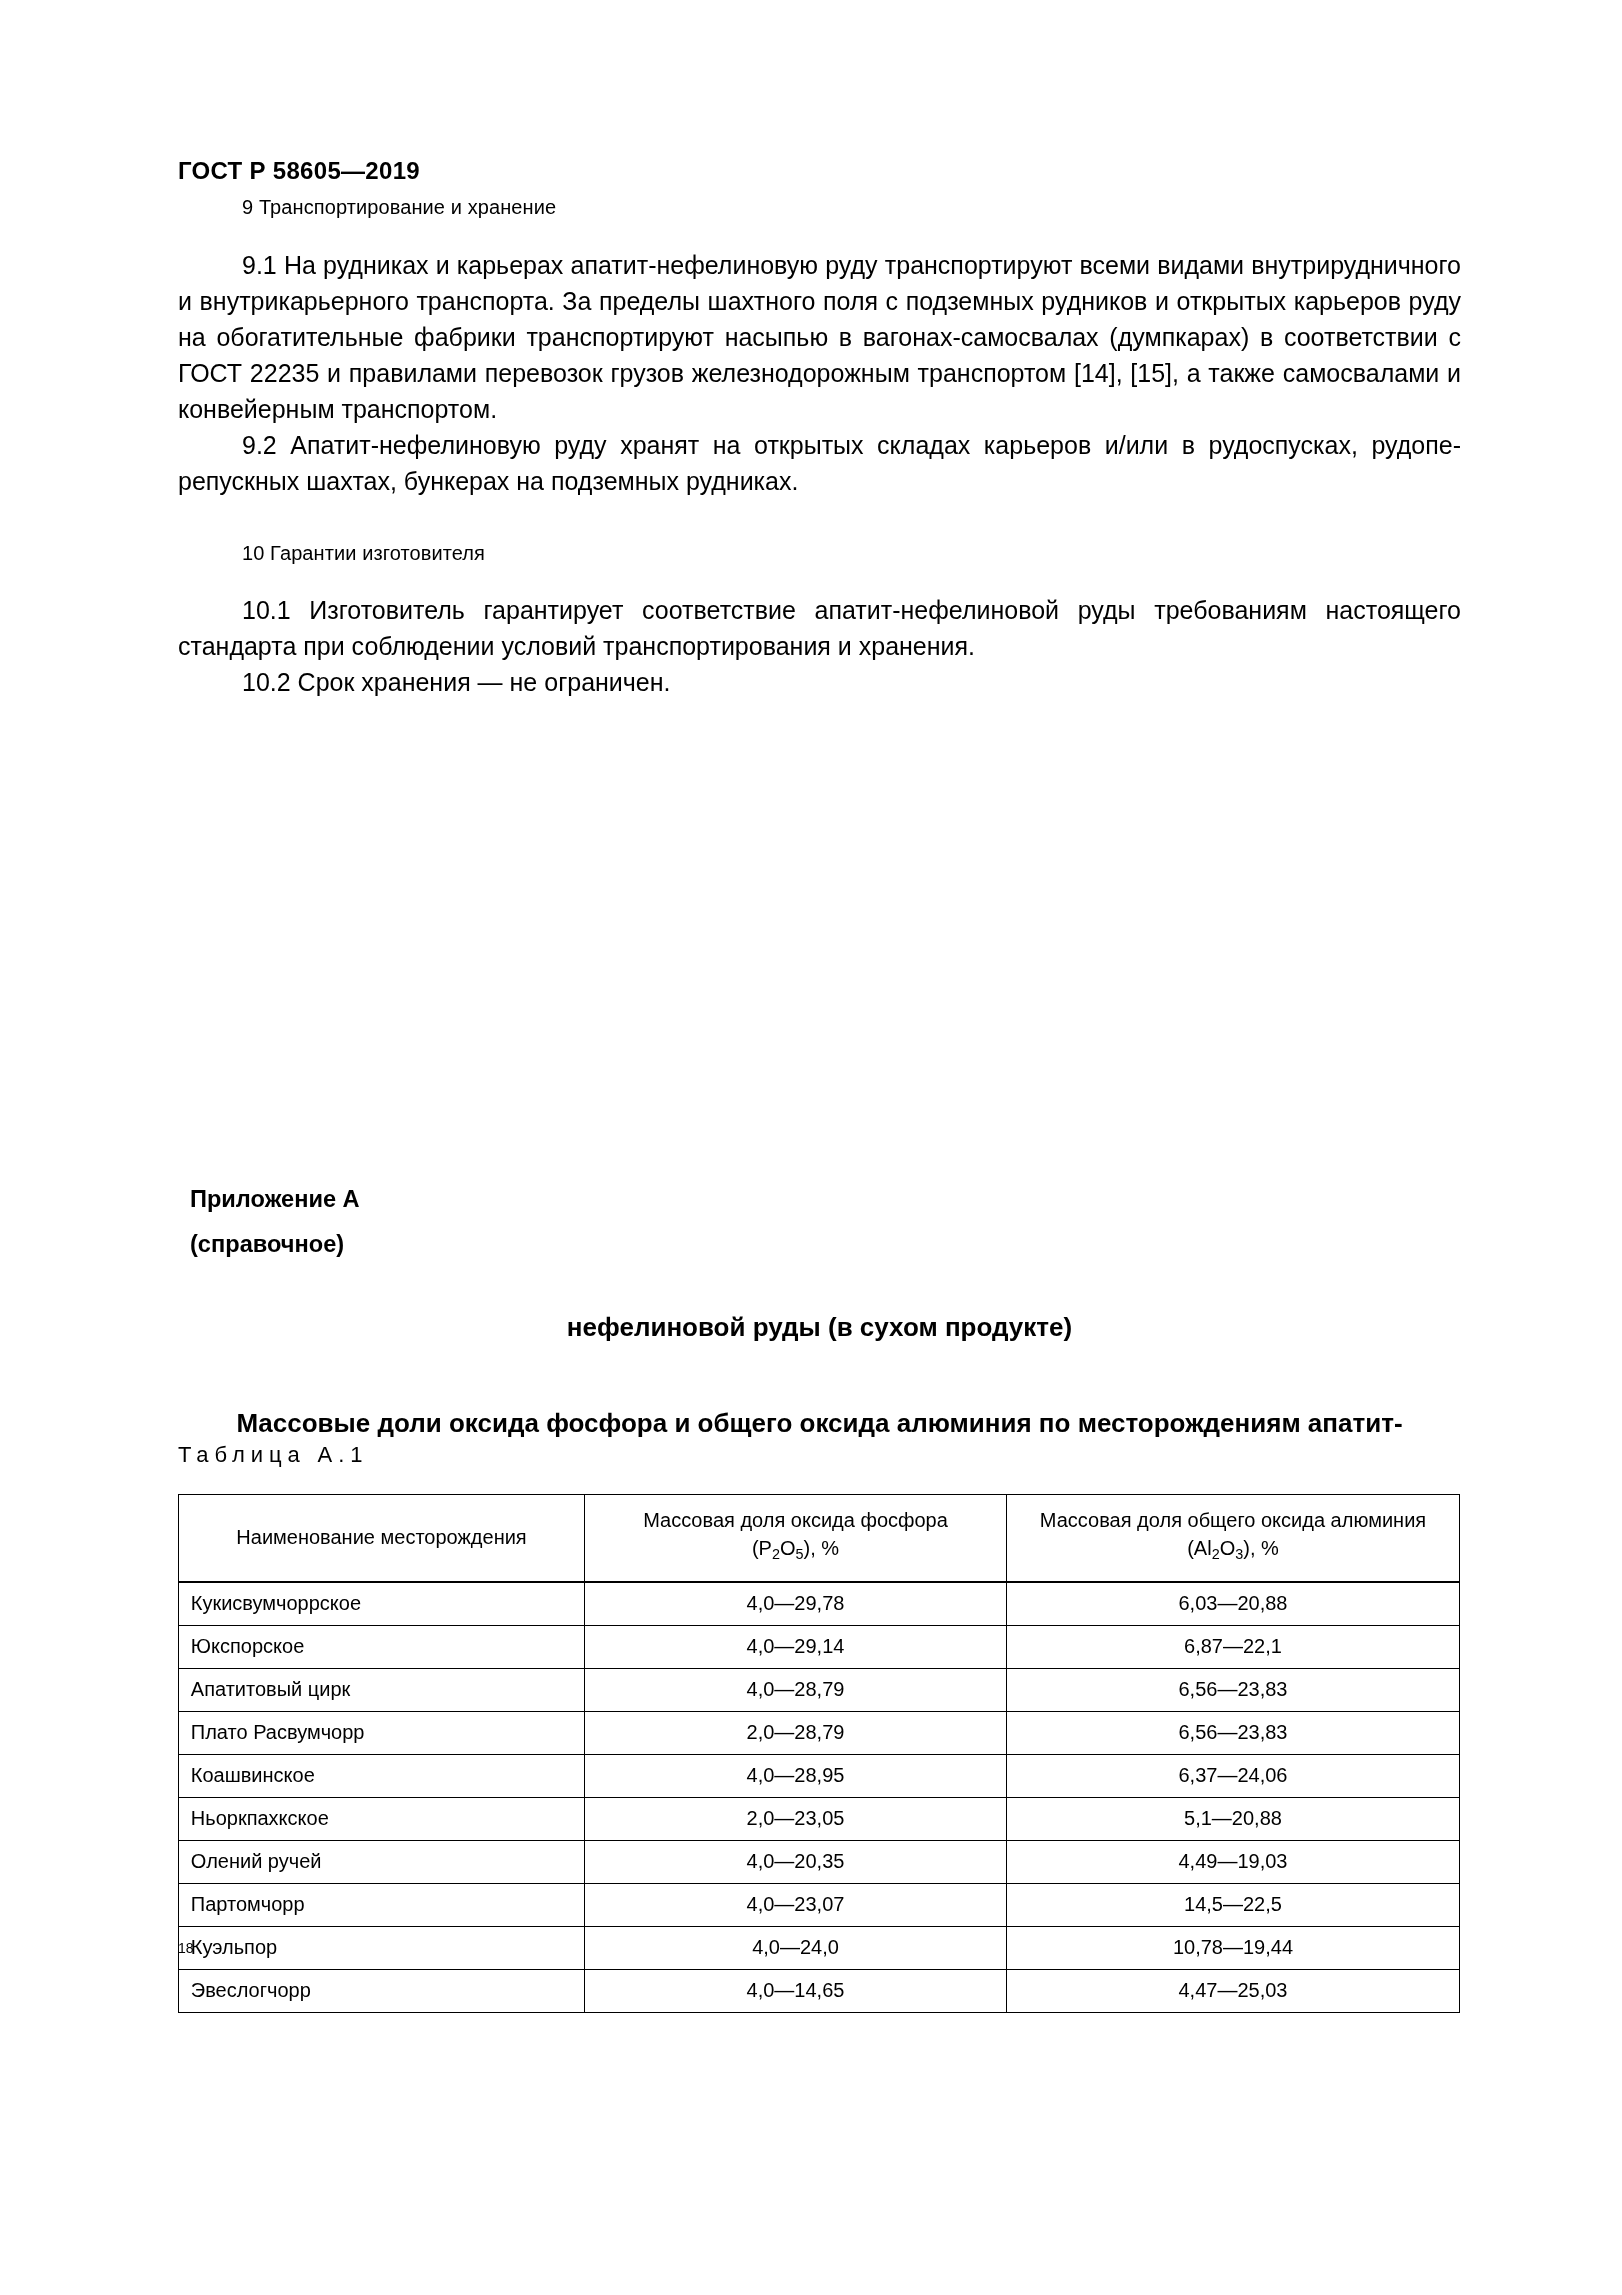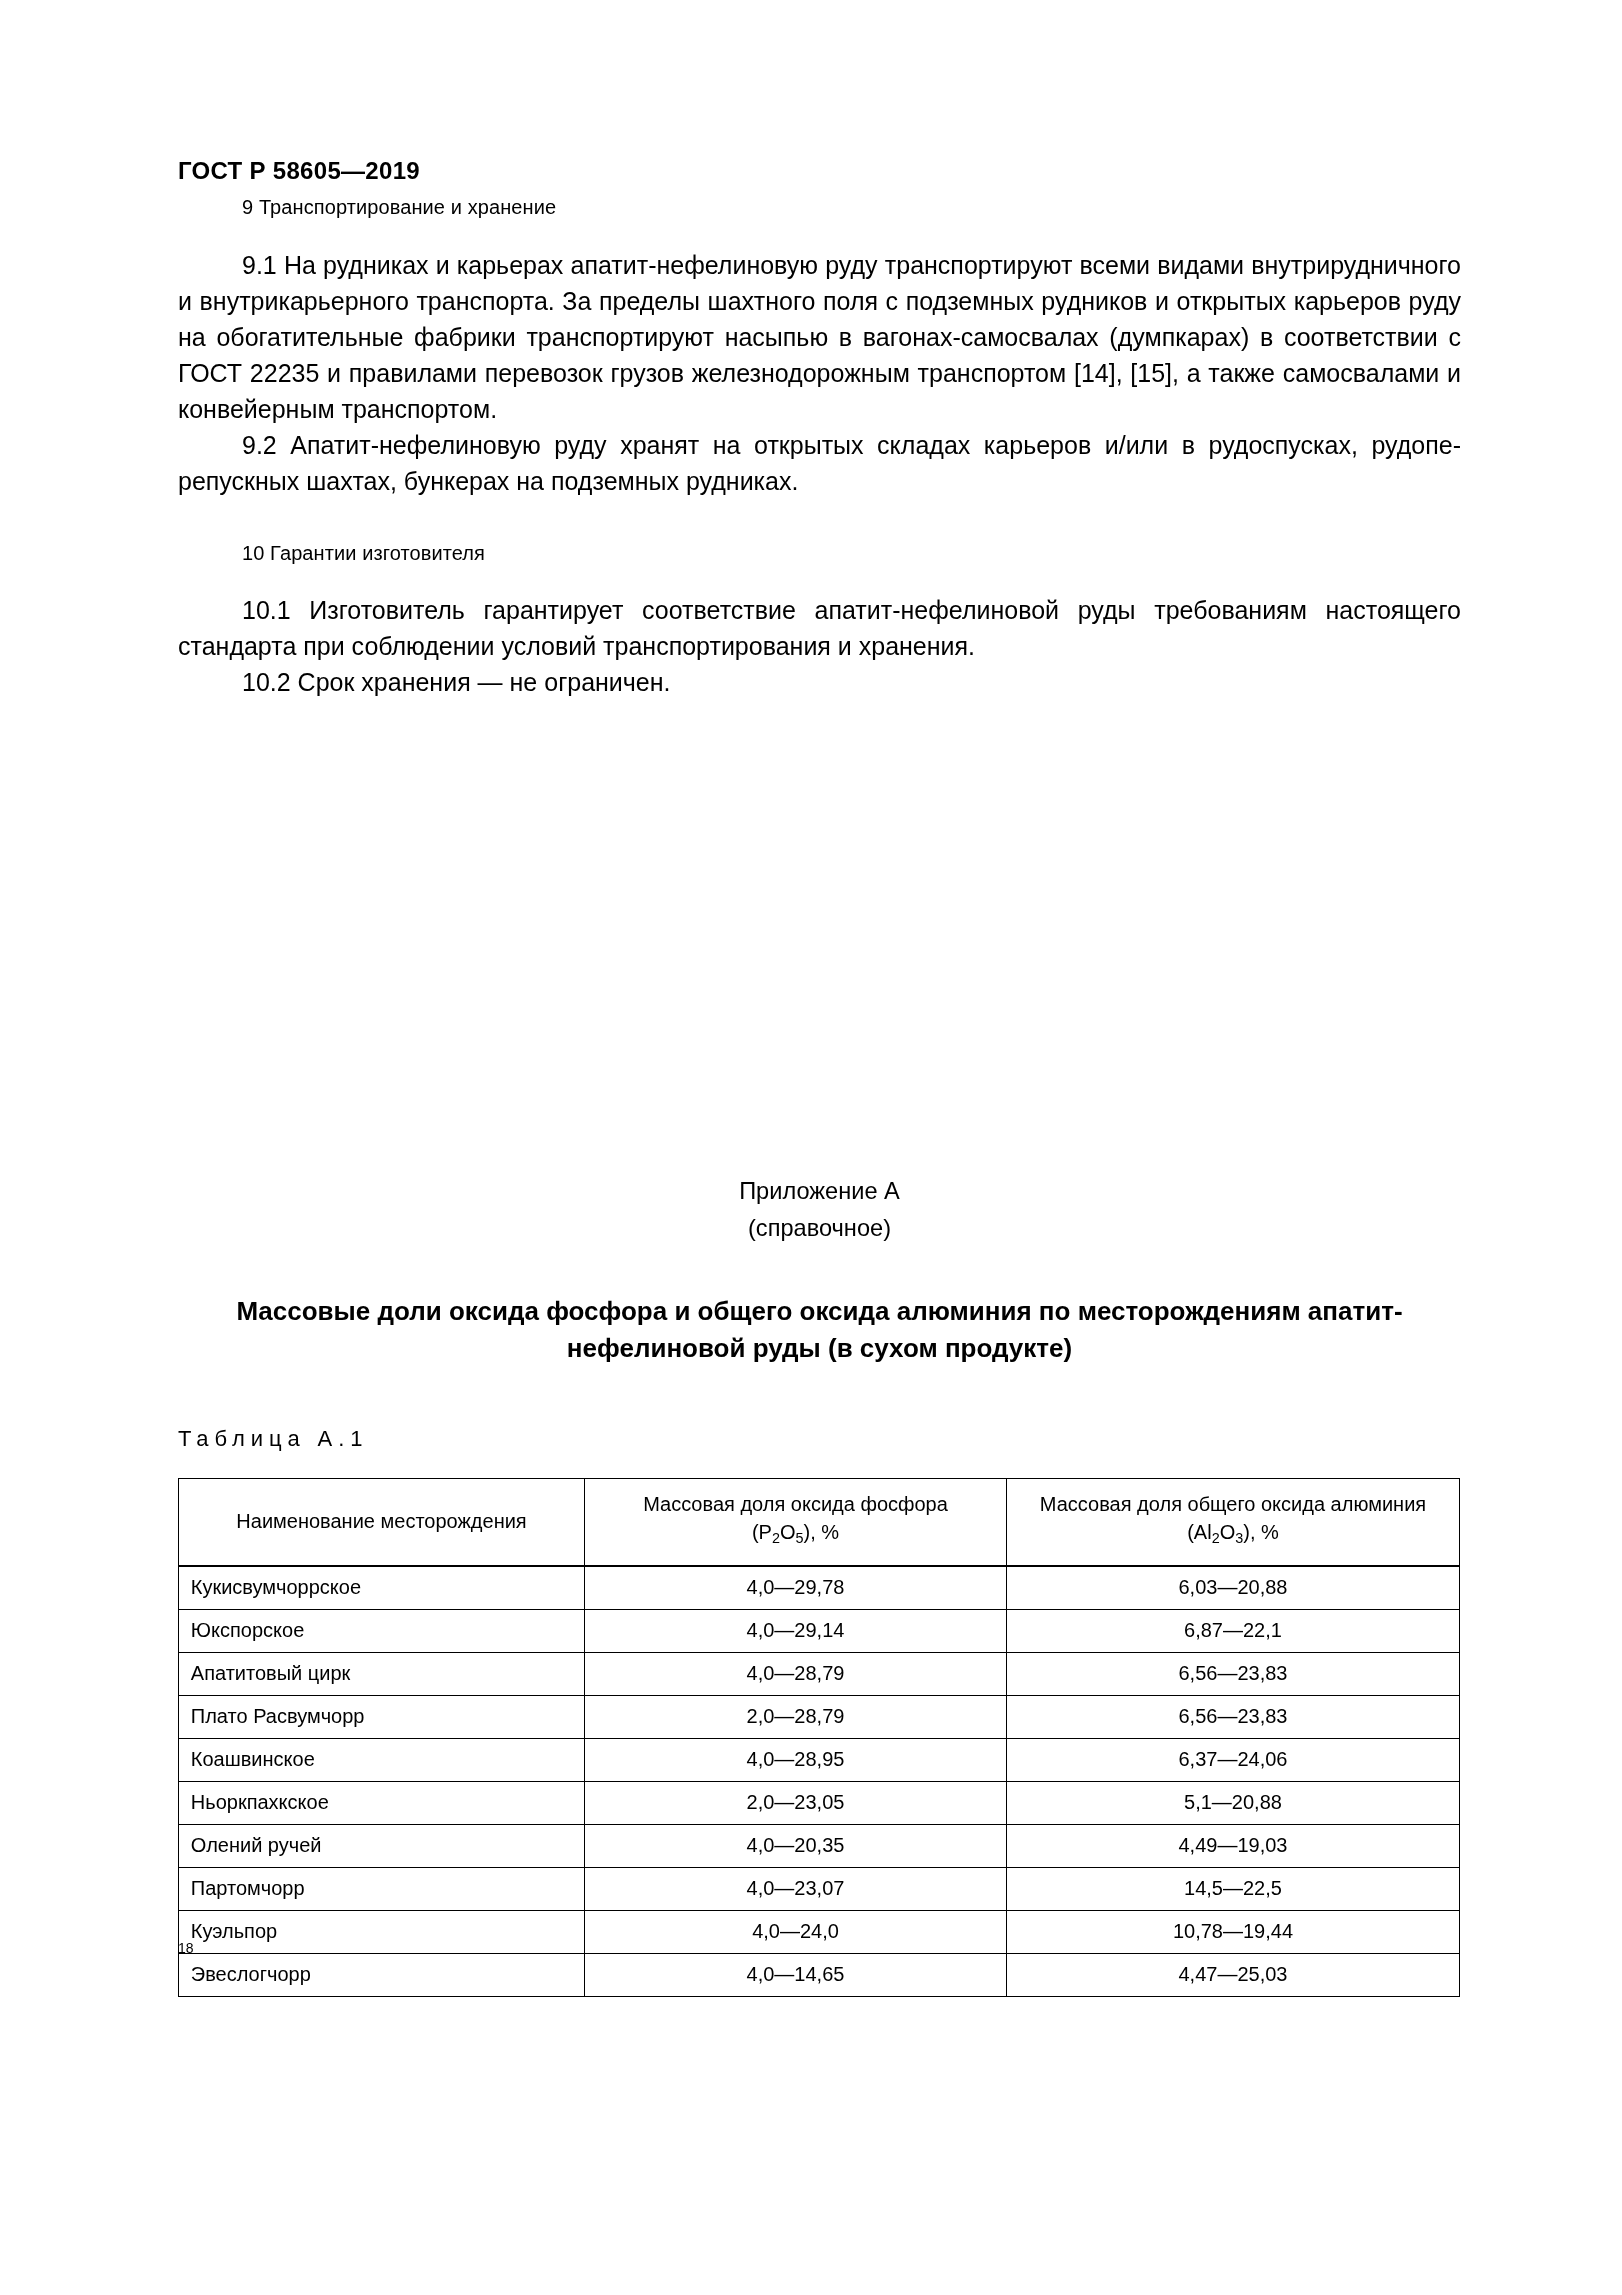--- a/index.html
+++ b/index.html
@@ -57,24 +57,25 @@
     text-align: justify;
     text-indent: 64px;
     hyphens: manual;
   }
   .para.last-line-left {
     text-align-last: left;
   }
 
   
   .annex-label {
-    text-align: center;
+    text-align: left;
     font-size: 23.6px;
     line-height: 33px;
-    margin: 4px;
+    margin: 12px;
+    font-weight: bold;
   }
   .annex-title {
     text-align: center;
     font-size: 26px;
     font-weight: bold;
     line-height: 37px;
     margin: 0;
     padding: 0 39px;
   }
 
@@ -159,22 +160,22 @@
 
     <p class="para last-line-left">10.1 Изготовитель гарантирует соответствие апатит-нефелиновой руды требованиям настоящего стандарта при соблюдении условий транспортирования и хранения.</p>
 
     <p class="para last-line-left">10.2 Срок хранения — не ограничен.</p>
 
     <div class="spacer-gap"></div>
 
     <p class="annex-label">Приложение А</p>
     <p class="annex-label" style="margin-bottom:48px;">(справочное)</p>
 
+    <p class="annex-title" style="margin-bottom:59px;">нефелиновой руды (в сухом продукте)</p>
     <p class="annex-title">Массовые доли оксида фосфора и общего оксида алюминия по месторождениям апатит-</p>
-    <p class="annex-title" style="margin-bottom:59px;">нефелиновой руды (в сухом продукте)</p>
 
     <p class="table-caption" style="margin-bottom:26px;">Таблица А.1</p>
 
     <table class="gost">
       <colgroup>
         <col class="c1">
           <col class="c2">
           <col class="c3">
       </colgroup>
       <thead>

